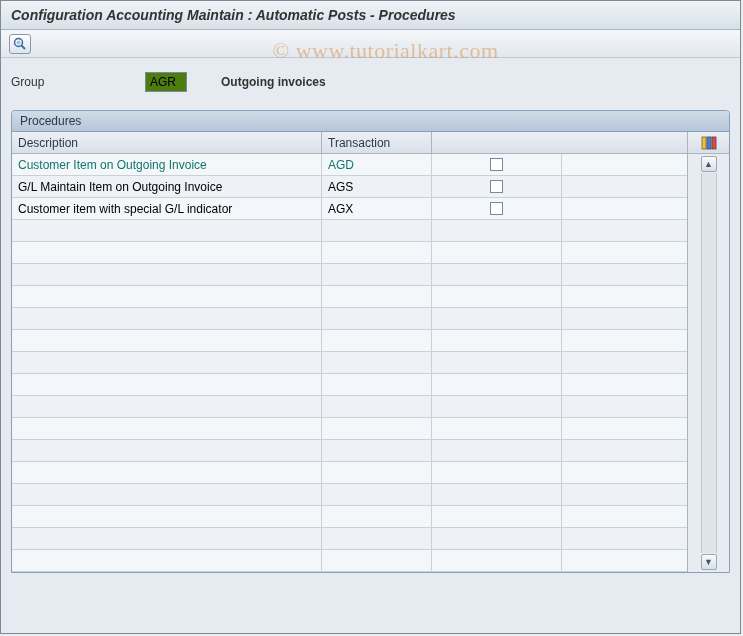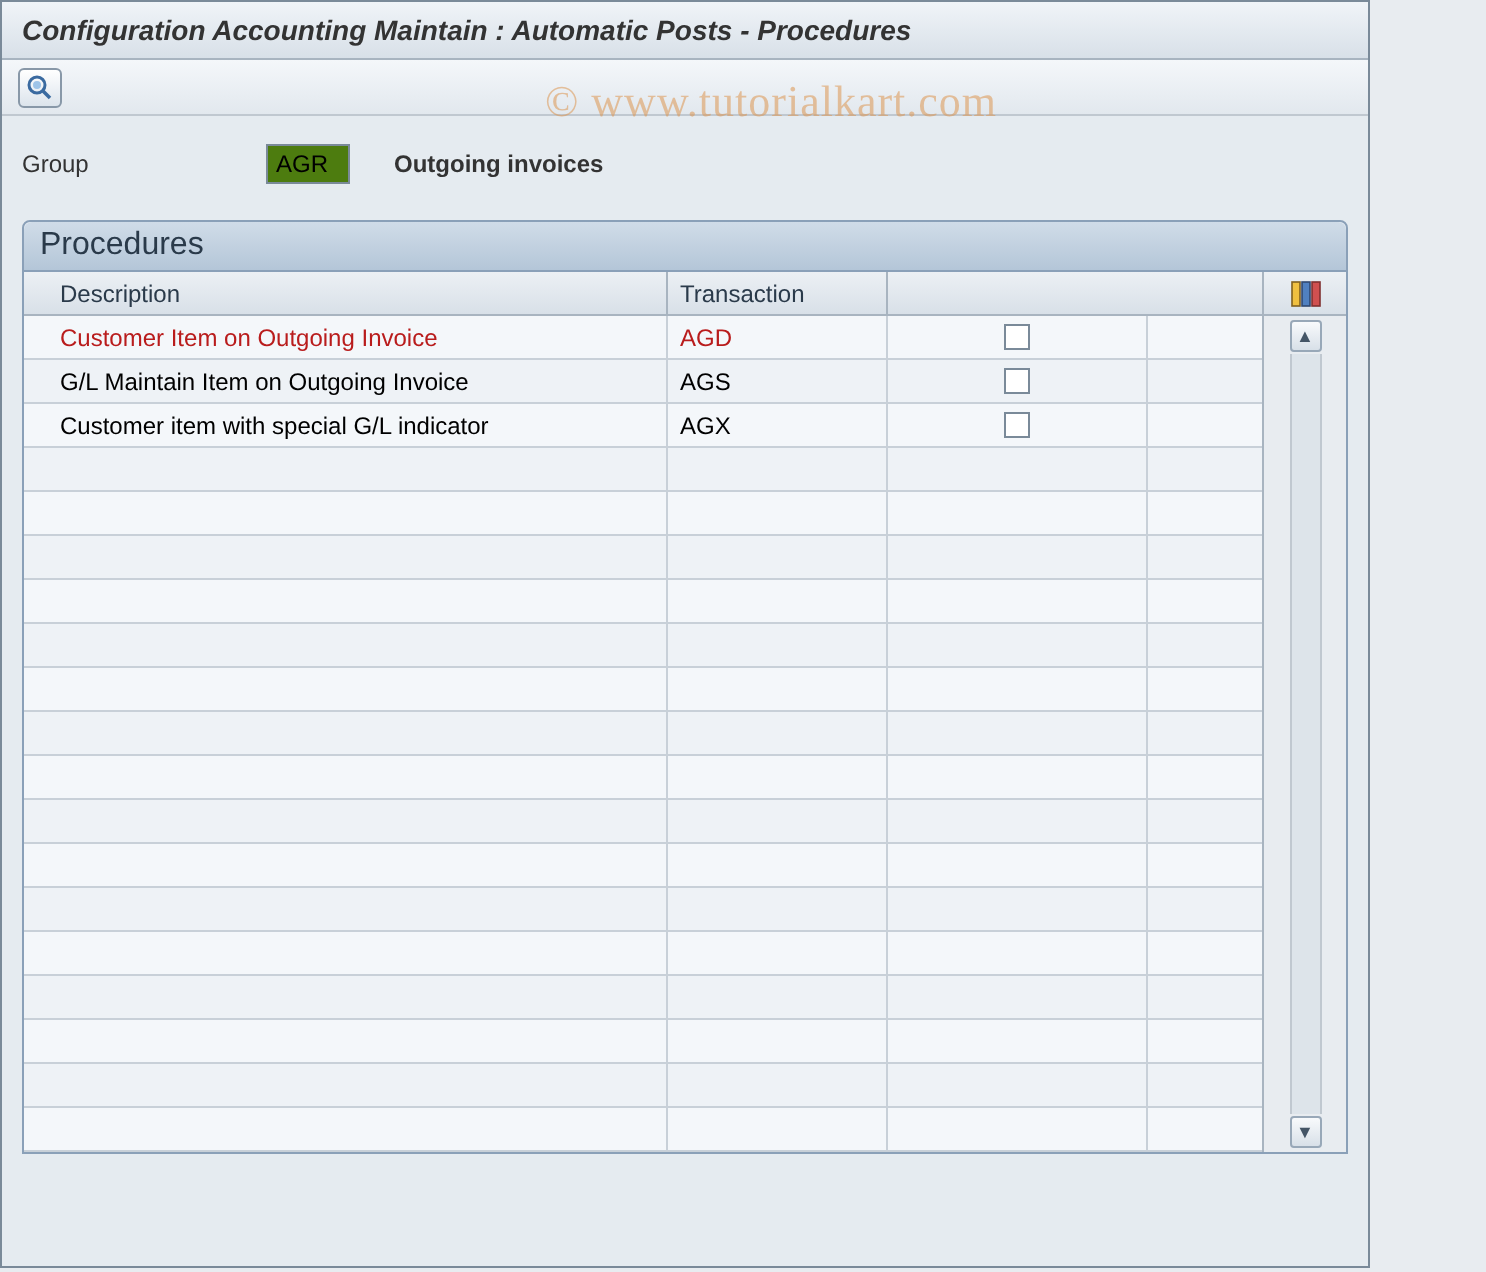--- a/index.html
+++ b/index.html
@@ -7,21 +7,21 @@
       font-family: Arial, sans-serif;
       font-size: 12px;
       background: #e8ecf0;
       width: 743px;
       height: 636px;
       overflow: hidden;
       position: relative;
     }
     .window {
       border: 1px solid #7a8a99;
-      width: 685px;
+      width: 741px;
       height: 634px;
       background: #e5ebf0;
     }
     .title-bar {
       background: linear-gradient(to bottom, #f0f4f8, #d8e0e8);
       border-bottom: 1px solid #a8b4c0;
       padding: 6px 10px;
       font-weight: bold;
       font-style: italic;
       font-size: 14px;
@@ -43,21 +43,21 @@
       border-radius: 3px;
       display: flex;
       align-items: center;
       justify-content: center;
       cursor: pointer;
     }
     .group-row {
       display: flex;
       align-items: center;
       padding: 14px 10px 18px 10px;
-      gap: 2px;
+      gap: 14px;
     }
     .group-label {
       width: 120px;
       color: #333;
     }
     .group-input {
       width: 42px;
       height: 20px;
       border: 1px solid #7a8a99;
       background: #4d7c0f;
@@ -75,21 +75,21 @@
       border: 1px solid #8aa0b8;
       border-radius: 4px 4px 0 0;
       background: #e8eef4;
     }
     .panel-header {
       background: linear-gradient(to bottom, #d0dce8, #b4c6d8);
       border-bottom: 1px solid #8aa0b8;
       border-radius: 4px 4px 0 0;
       padding: 3px 8px;
       color: #2a3a4a;
-      font-size: 16px;
+      font-size: 12px;
     }
     .grid-container {
       display: flex;
       background: #f0f4f8;
     }
     .grid-main {
       flex: 1;
     }
     .grid-header-row {
       display: flex;
@@ -98,21 +98,21 @@
       height: 22px;
     }
     .grid-header-cell {
       border-right: 1px solid #a8b4c0;
       padding: 3px 6px;
       color: #2a3a4a;
       font-size: 12px;
       display: flex;
       align-items: center;
     }
-    .col-desc { width: 310px; margin-left: 12px; }
+    .col-desc { width: 310px; }
     .col-trans { width: 110px; }
     .col-acct { width: 130px; justify-content: flex-start; }
     .grid-body {
     }
     .grid-row {
       display: flex;
       height: 22px;
       border-bottom: 1px solid #c8d0d8;
       background: #f4f7fa;
     }
@@ -121,21 +121,21 @@
     }
     .grid-cell {
       border-right: 1px solid #c8d0d8;
       padding: 3px 6px;
       font-size: 12px;
       display: flex;
       align-items: center;
       overflow: hidden;
     }
     .grid-cell.col-acct { justify-content: center; }
-    .link-text { color: #b91c1c; }
+    .link-text { color: #0f766e; }
     .checkbox {
       width: 13px;
       height: 13px;
       border: 1px solid #7a8a99;
       background: #fff;
     }
     .grid-right {
       width: 42px;
       display: flex;
       flex-direction: column;

